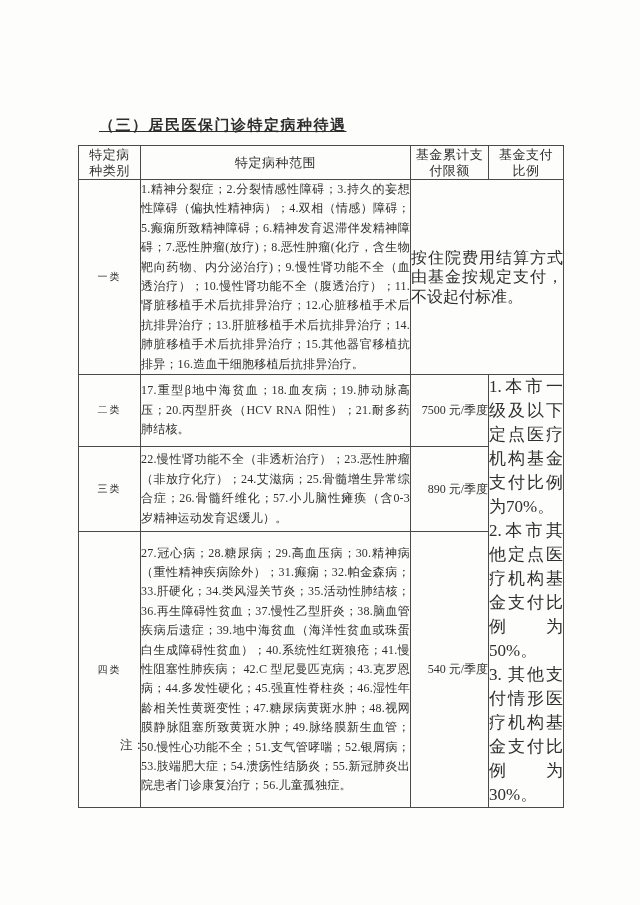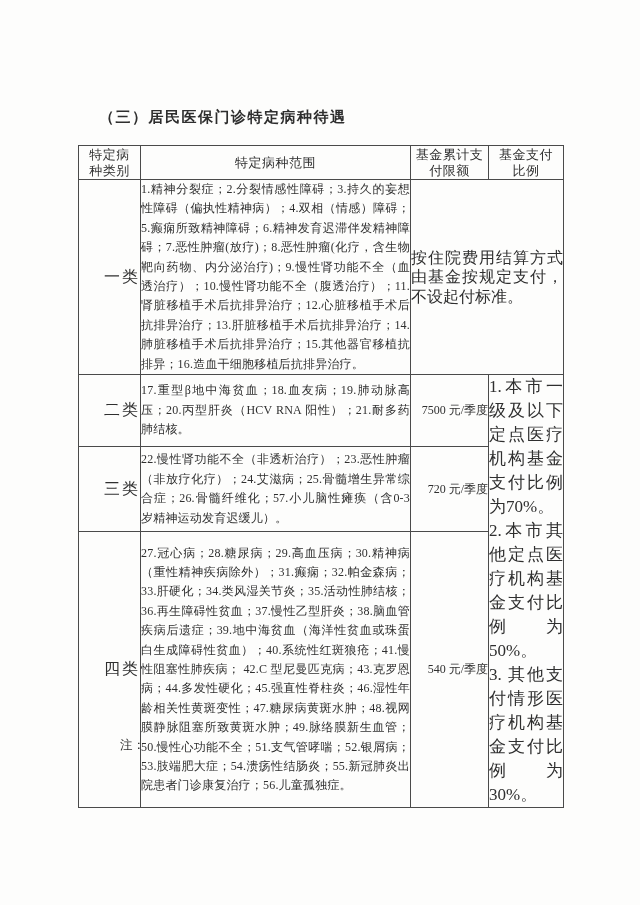--- a/index.html
+++ b/index.html
@@ -12,26 +12,27 @@
     width: 640px;
     height: 905px;
     background: #fdfdfc;
     overflow: hidden;
     font-family: "Liberation Serif", "DejaVu Serif", serif;
     color: #303030;
   }
   .doc-title {
     position: absolute;
     left: 99px;
-    top: 108px;
+    top: 116px;
     font-size: 15px;
     font-weight: bold;
     letter-spacing: 1.5px;
     color: #2e2e2e;
     white-space: nowrap;
+    text-decoration: underline;
   }
   table.spec-table {
     position: absolute;
     left: 78px;
     top: 145px;
     width: 485px;
     border-collapse: collapse;
     table-layout: fixed;
   }
   table.spec-table td, table.spec-table th {
@@ -43,22 +44,22 @@
   th.hdr {
     font-size: 13px;
     line-height: 16px;
     text-align: center;
     vertical-align: middle;
     white-space: pre-line;
     height: 33px;
     letter-spacing: 0.5px;
   }
   td.cat {
-    font-size: 16px;
-    text-align: right;
+    font-size: 10px;
+    text-align: center;
     vertical-align: middle;
     letter-spacing: 2px;
   }
   td.scope {
     font-size: 12px;
     line-height: 19.4px;
     text-align: justify;
     vertical-align: middle;
     padding: 3px 5px 3px 6px;
     letter-spacing: 0.2px;
@@ -140,21 +141,21 @@
       <td class="limit">7500 元/季度</td>
       <td class="ratio" rowspan="3">
         <div class="ratio-item">1.本市一级及以下定点医疗机构基金支付比例为70%。</div>
         <div class="ratio-item">2.本市其他定点医疗机构基金支付比例为50%。</div>
         <div class="ratio-item">3. 其他支付情形医疗机构基金支付比例为30%。</div>
       </td>
     </tr>
     <tr style="height:71px">
       <td class="cat">三类</td>
       <td class="scope">22.慢性肾功能不全（非透析治疗）；23.恶性肿瘤（非放疗化疗）；24.艾滋病；25.骨髓增生异常综合症；26.骨髓纤维化；57.小儿脑性瘫痪（含0-3 岁精神运动发育迟缓儿）。</td>
-      <td class="limit">720 元/季度</td>
+      <td class="limit">890 元/季度</td>
     </tr>
     <tr style="height:247px">
       <td class="cat">四类</td>
       <td class="scope">27.冠心病；28.糖尿病；29.高血压病；30.精神病（重性精神疾病除外）；31.癫痫；32.帕金森病；33.肝硬化；34.类风湿关节炎；35.活动性肺结核；36.再生障碍性贫血；37.慢性乙型肝炎；38.脑血管疾病后遗症；39.地中海贫血（海洋性贫血或珠蛋白生成障碍性贫血）；40.系统性红斑狼疮；41.慢性阻塞性肺疾病； 42.C 型尼曼匹克病；43.克罗恩病；44.多发性硬化；45.强直性脊柱炎；46.湿性年龄相关性黄斑变性；47.糖尿病黄斑水肿；48.视网膜静脉阻塞所致黄斑水肿；49.脉络膜新生血管；50.慢性心功能不全；51.支气管哮喘；52.银屑病；53.肢端肥大症；54.溃疡性结肠炎；55.新冠肺炎出院患者门诊康复治疗；56.儿童孤独症。</td>
       <td class="limit">540 元/季度</td>
     </tr>
   </tbody>
     </table>
 
   <div class="notes">

